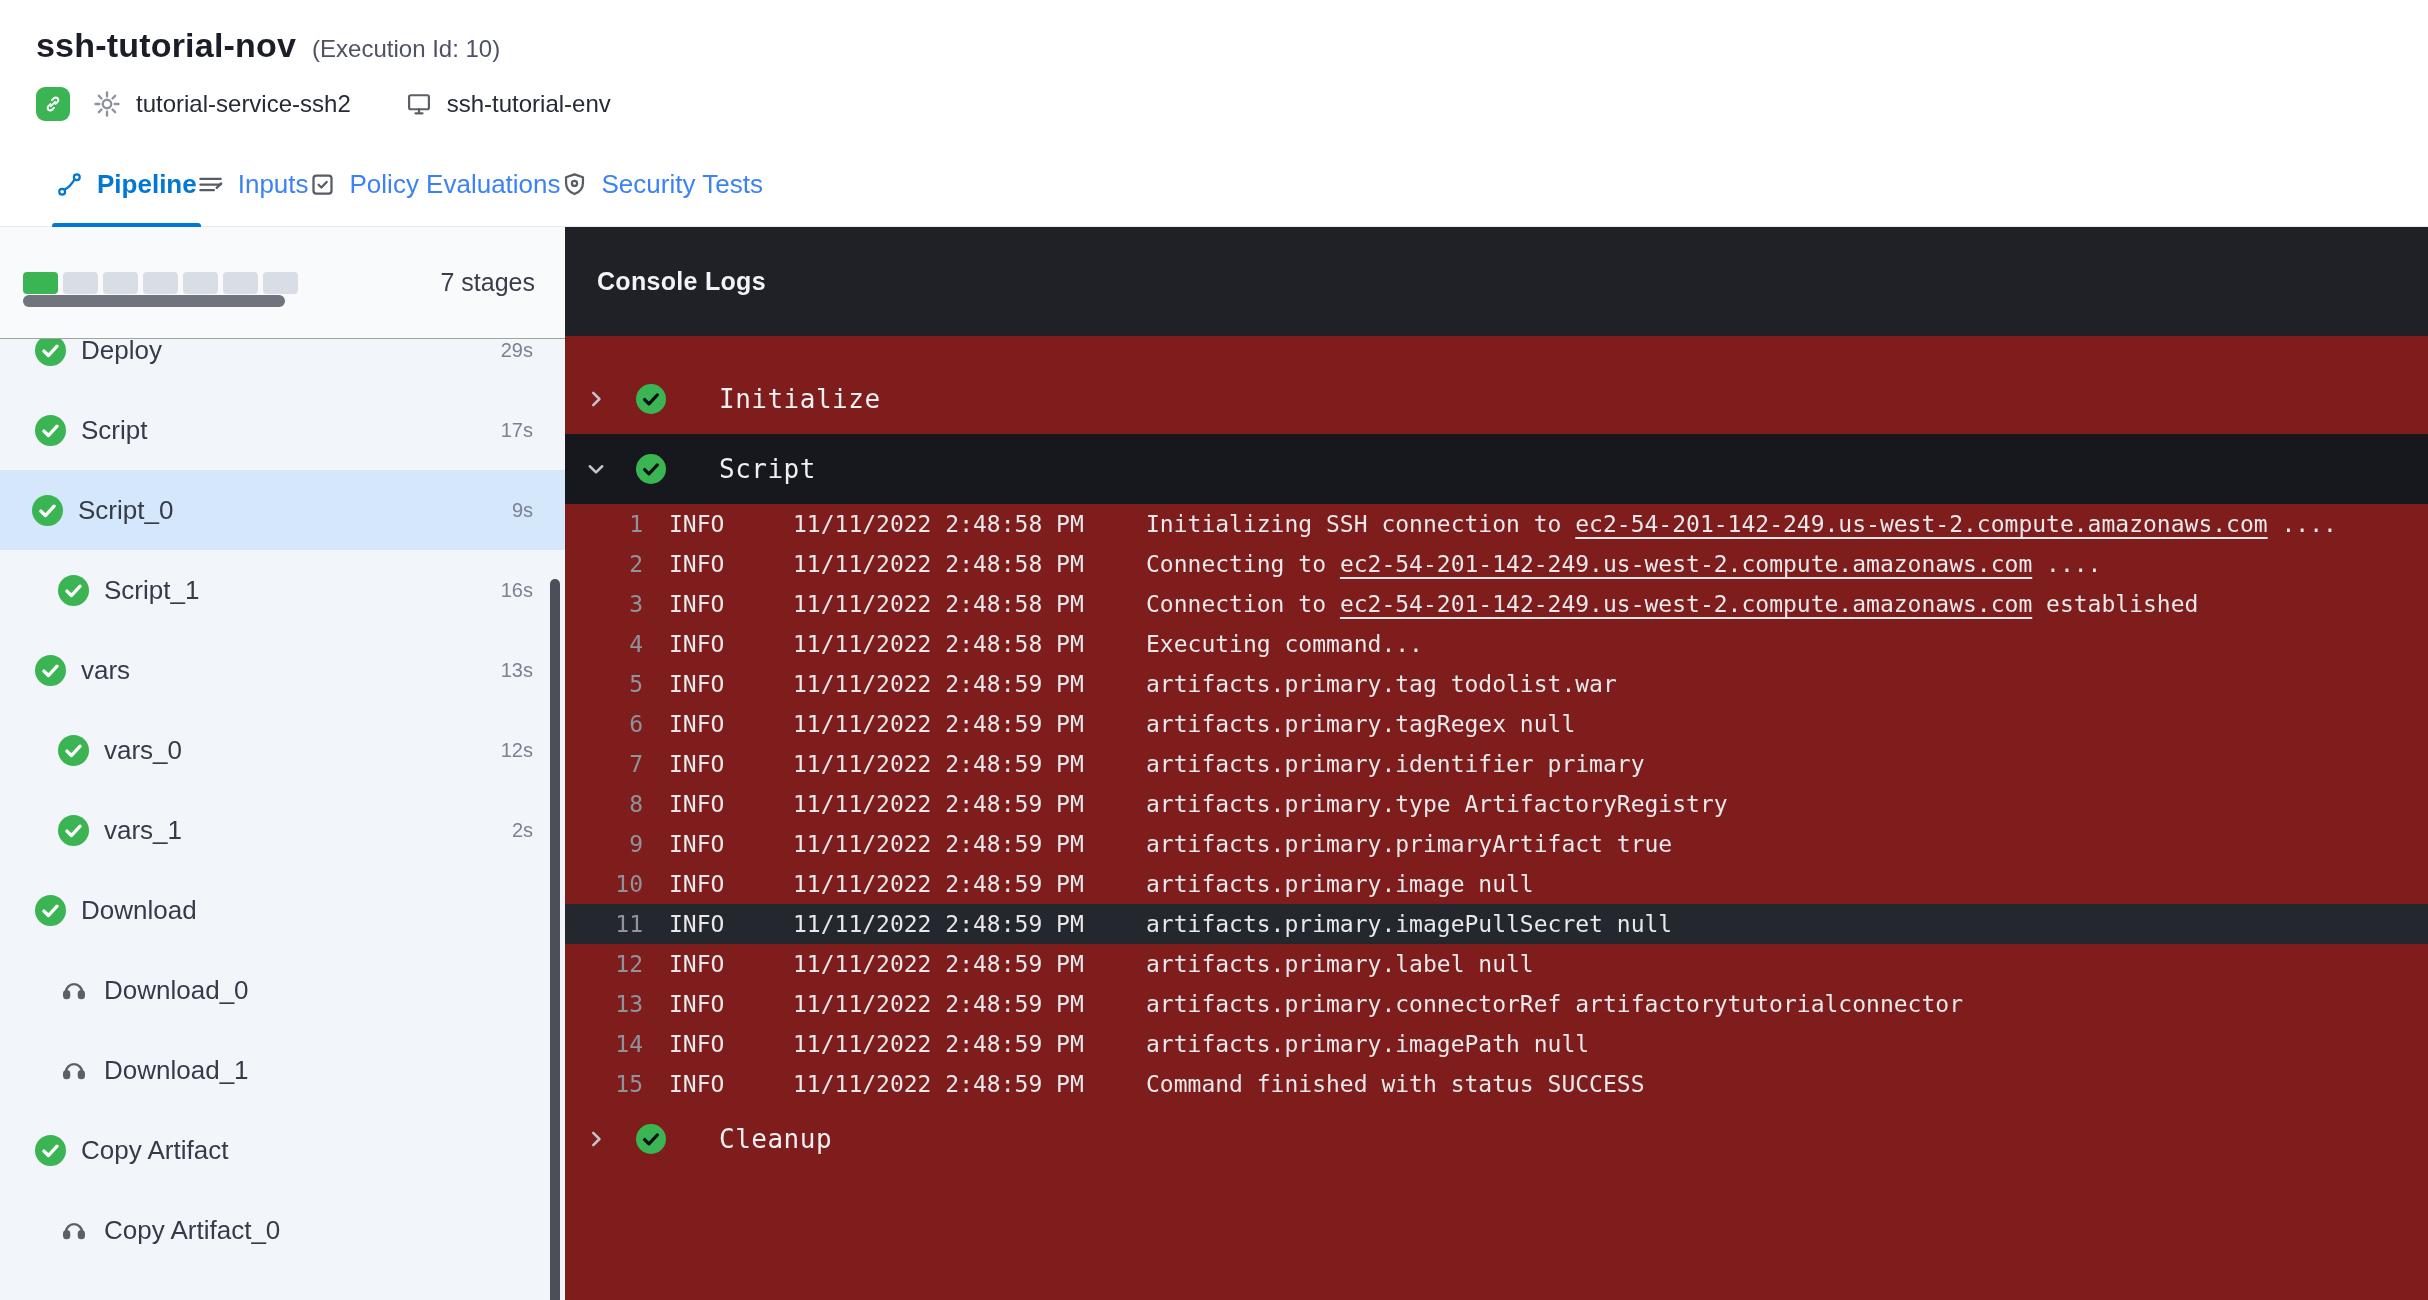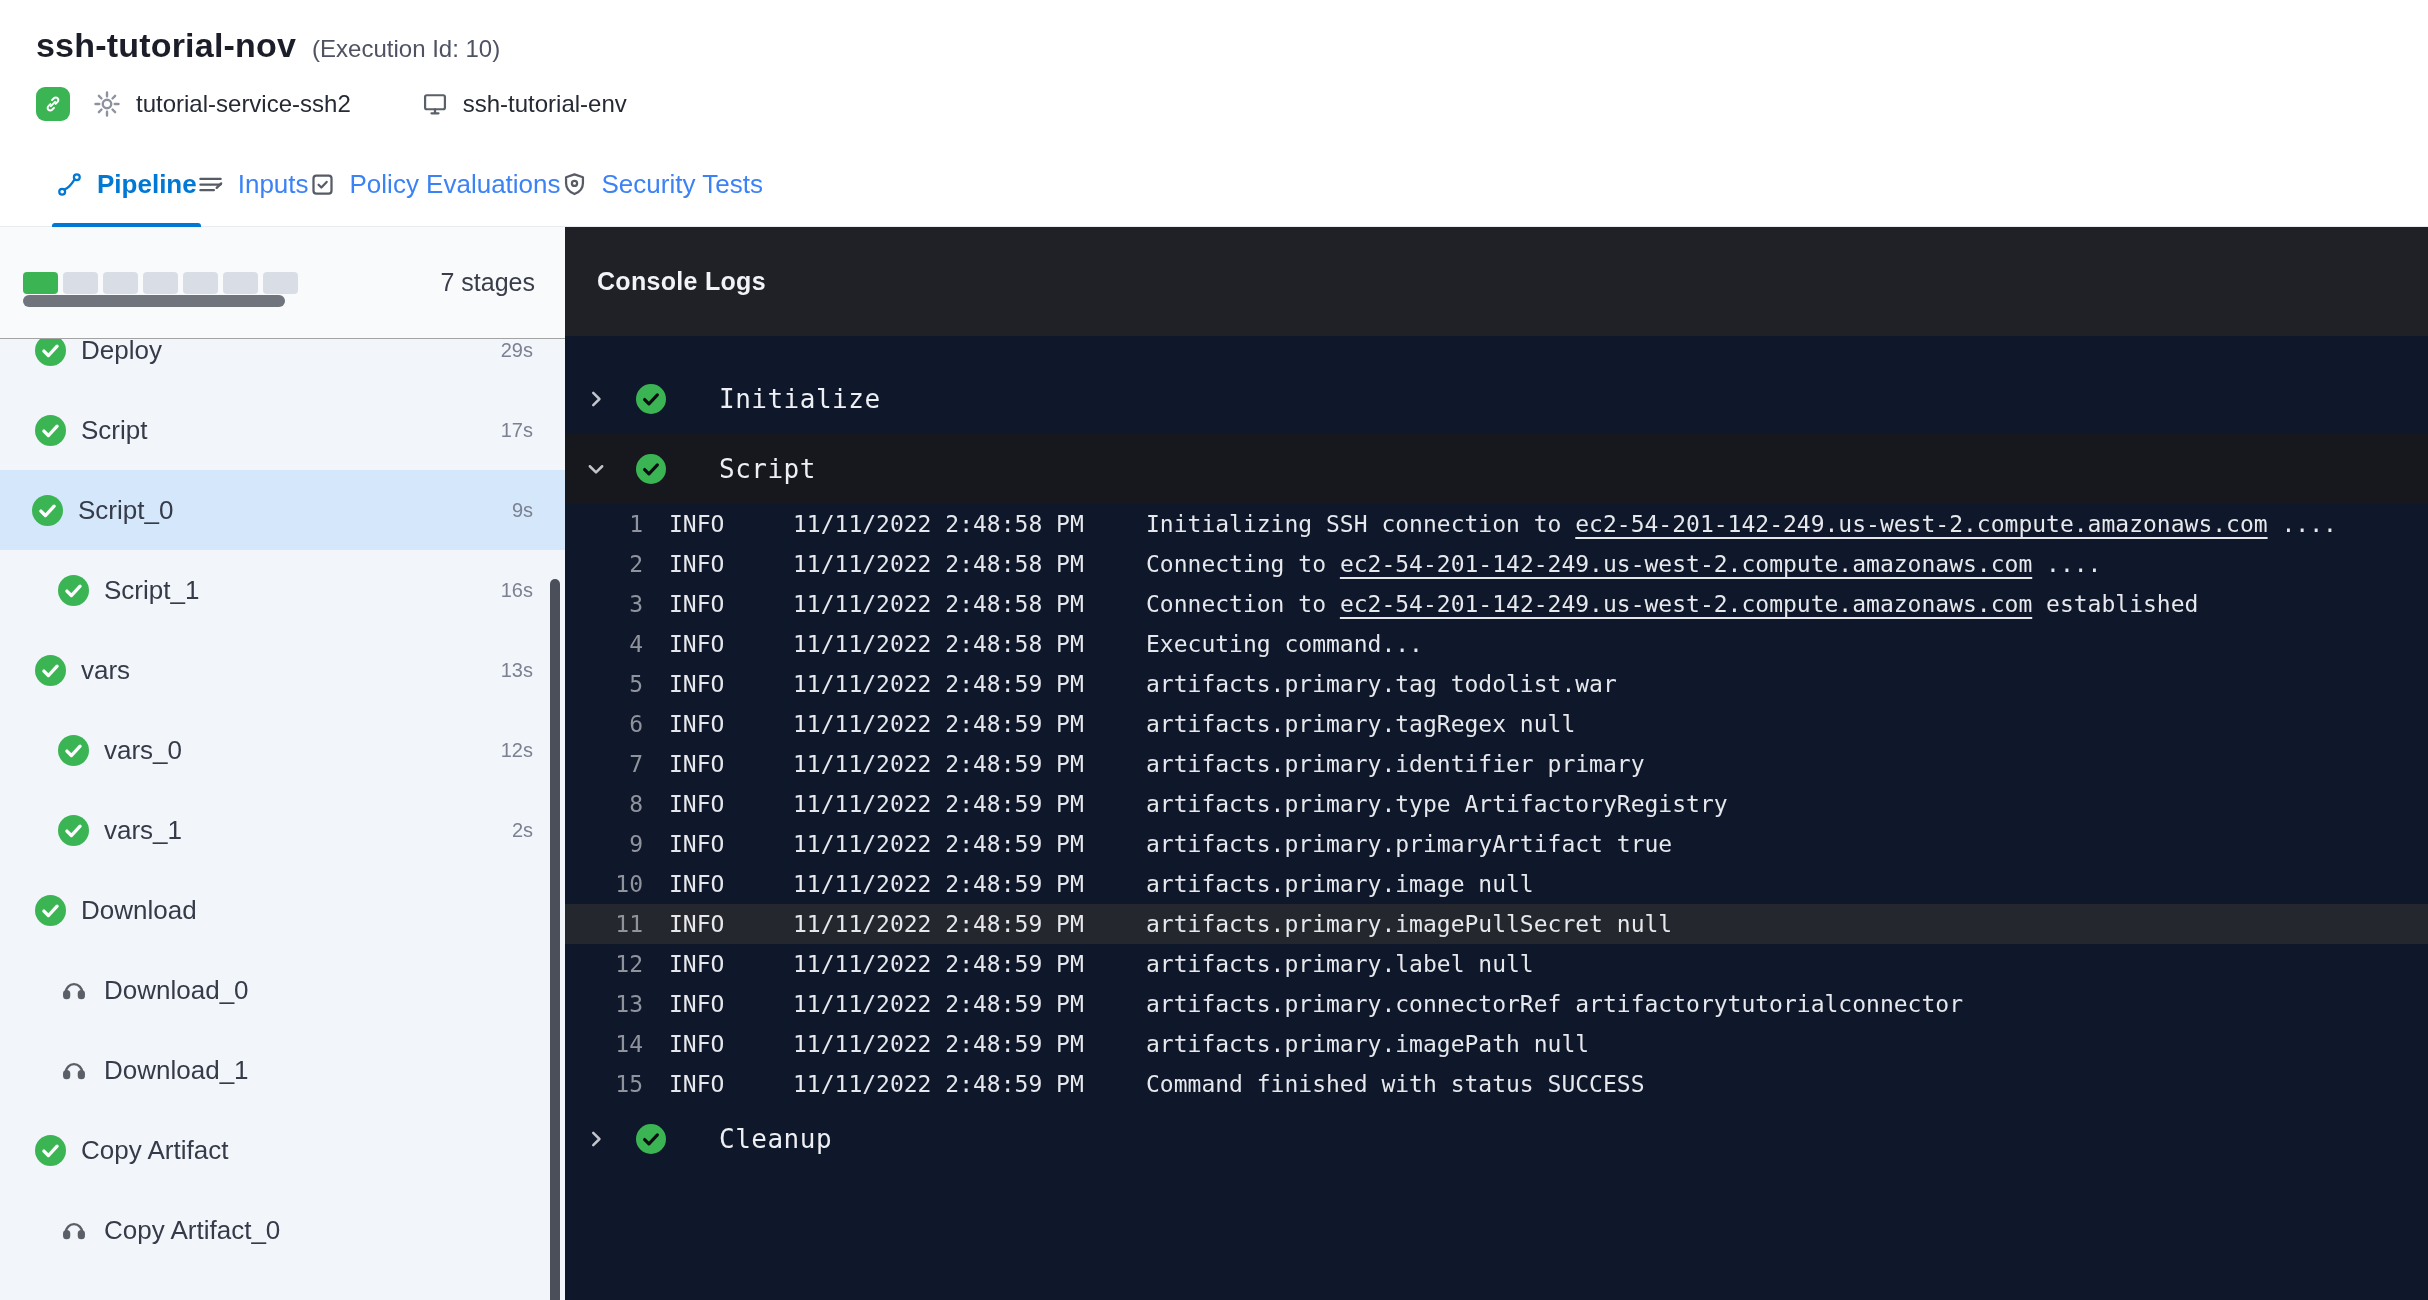--- a/index.html
+++ b/index.html
@@ -9,21 +9,21 @@
 
   
   .top { padding:26px 0 0 36px; flex-shrink:0; }
   .title-row { display:flex; align-items:baseline; gap:16px; }
   .title { font-size:34px; font-weight:700; color:#1b1e28; margin:0; letter-spacing:.2px; }
   .exec-id { font-size:24px; color:#4e5262; }
   .meta-row { display:flex; align-items:center; margin-top:22px; gap:14px; padding-bottom:22px; }
   .status-chip { width:34px; height:34px; border-radius:9px; background:#3bb554; display:flex; align-items:center; justify-content:center; flex-shrink:0; }
   .icon-gear { color:#8d929e; display:flex; margin-left:8px; }
   .meta-label { font-size:24px; color:#262a34; }
-  .svc { margin-right:56px; }
+  .svc { margin-right:40px; }
   .env-ic { color:#5b6068; display:flex; }
 
   
   .tabs { display:flex; align-items:stretch; height:84px; padding-left:56px; border-bottom:1px solid #e9ebf1; flex-shrink:0; }
   .tab { display:flex; align-items:center; gap:14px; font-size:26px; color:#3b82f6; position:relative; cursor:pointer; }
   .tab .ticon { display:flex; color:#565b66; }
   .tab.active { color:#0278d5; font-weight:700; }
   .tab.active .ticon { color:#0278d5; }
   .tab.active::after { content:""; position:absolute; left:-4px; right:-4px; bottom:-1px; height:4px; background:#0278d5; border-radius:3px 3px 0 0; }
 
@@ -44,21 +44,21 @@
   .stage-row:first-child { margin-top:-29px; }
   .stage-row.child { padding-left:58px; }
   .stage-row.selected { background:#d5e7fa;padding-left:32px; }
   .sicon { width:31px; height:31px; display:flex; align-items:center; justify-content:center; flex-shrink:0; }
   .sicon svg { display:block; }
   .stage-label { font-size:26px; color:#363b49; margin-left:15px; flex:1; white-space:nowrap; }
   .stage-duration { font-size:20px; color:#7c8191; margin-left:26px; }
   .sidebar-scrollbar { position:absolute; right:5px; top:352px; bottom:0; width:10px; background:#4a4f59; border-radius:6px 6px 0 0; }
 
   
-  .console { flex:1; background:#0f172a; display:flex; flex-direction:column; min-width:0; }
+  .console { flex:1; background:#7f1d1d; display:flex; flex-direction:column; min-width:0; }
   .console-header { height:109px; background:#1f2127; display:flex; align-items:center; padding-left:32px; flex-shrink:0; }
   .console-title { font-size:25px; font-weight:700; color:#f2f3f6; letter-spacing:.3px; }
   .console-body { flex:1; padding-top:28px; font-family:"DejaVu Sans Mono","Liberation Mono",monospace; color:#e6e8ec; overflow:hidden; }
 
   .log-section { height:70px; display:flex; align-items:center; padding-left:12px; cursor:pointer; }
   .log-section.expanded { background:#17181e; }
   .chev { width:38px; display:flex; justify-content:center; color:#c2c5cc; }
   .chk { width:40px; margin-left:16px; display:flex; justify-content:center; }
   .section-label { margin-left:48px; font-size:26px; color:#edeff3; letter-spacing:.5px; }
 

